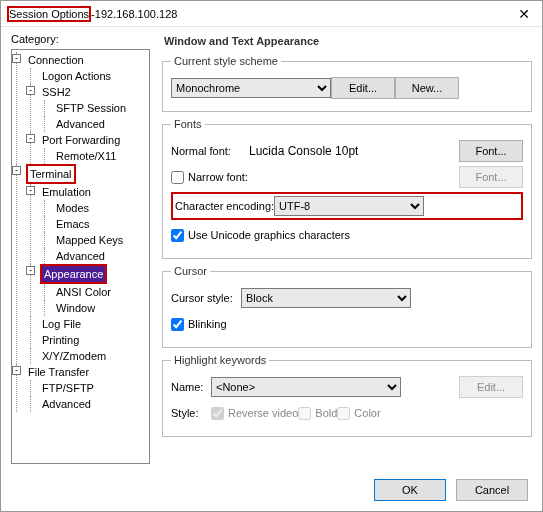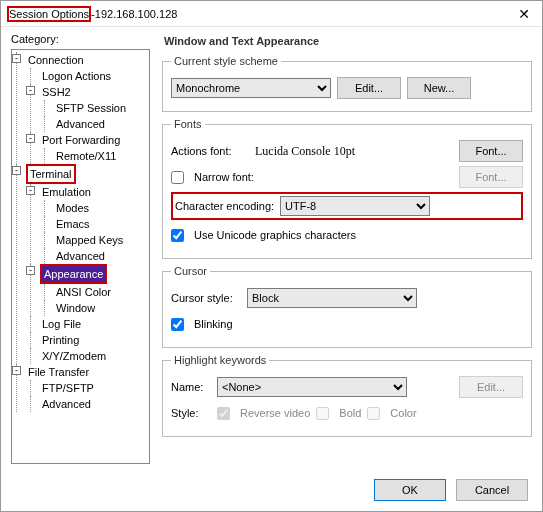--- a/index.html
+++ b/index.html
@@ -20,27 +20,27 @@
 .tree li { padding-left: 14px; position: relative; line-height: 16px; white-space: nowrap; }
 .tree li::before { content: ""; position: absolute; left: 4px; top: 0; bottom: 0; border-left: 1px dotted #999; }
 .tree .exp { position: absolute; left: 0; top: 2px; width: 9px; height: 9px; border: 1px solid #777; background: #fff; font-size: 9px; line-height: 7px; text-align: center; z-index: 1; }
 .tree .label { padding: 0 2px; display: inline-block; }
 .tree .sel { background: #4c1d95; color: #fff; }
 
 .main { flex: 1; padding: 6px 10px 6px 6px; }
 .panel-title { font-weight: bold; color: #333; margin: 2px 0 8px 2px; }
 fieldset { border: 1px solid #bbb; margin: 0 0 6px 0; padding: 6px 8px 8px 8px; }
 legend { padding: 0 3px; color: #333; }
-.row { display: flex; align-items: center; gap: 6px; margin: 4px 0; min-height: 22px; }
+.row { display: flex; align-items: center; gap: 0; margin: 4px 0; min-height: 22px; }
 .row label, .row .txt { white-space: nowrap; }
 select { height: 20px; border: 1px solid #7a7a7a; background: #e9e9e9; font-size: 11px; }
 input[type=checkbox] { margin: 0 4px 0 0; vertical-align: middle; }
 button { height: 22px; min-width: 64px; font-size: 11px; background: #e1e1e1; border: 1px solid #adadad; padding: 0 10px; cursor: default; }
 button:disabled { color: #8a8a8a; background: #efefef; border-color: #d0d0d0; }
-.monofont { font-family: Liberation Serif, serif; font-size: 12px; width: 150px; display: inline-block; }
+.monofont { font-family: Liberation Sans, sans-serif; font-size: 12px; width: 150px; display: inline-block; }
 
 .footer { position: absolute; bottom: 10px; right: 14px; display: flex; gap: 10px; }
 .footer button { min-width: 72px; }
 
 .watermark { position: absolute; right: 14px; bottom: 40px; color: #ddd; font-style: italic; font-size: 14px; pointer-events: none; }
 </style>
 </head>
 <body>
 
 <div class="window">
@@ -113,21 +113,21 @@
         <div class="row">
           <select style="width:160px"><option>Monochrome</option></select>
           <button>Edit...</button>
           <button>New...</button>
         </div>
       </fieldset>
 
       <fieldset>
         <legend>Fonts</legend>
         <div class="row">
-          <span class="txt" style="width:78px">Actions font:</span>
+          <span class="txt" style="width:78px">Normal font:</span>
           <span class="monofont">Lucida Console 10pt</span>
           <button style="margin-left:auto">Font...</button>
         </div>
         <div class="row">
           <input type="checkbox" style="">
           <span>Narrow font:</span>
           <button disabled="" style="margin-left:auto">Font...</button>
         </div>
         <div class="row hlred" style="padding:2px">
           <span class="txt">Character encoding:</span>

